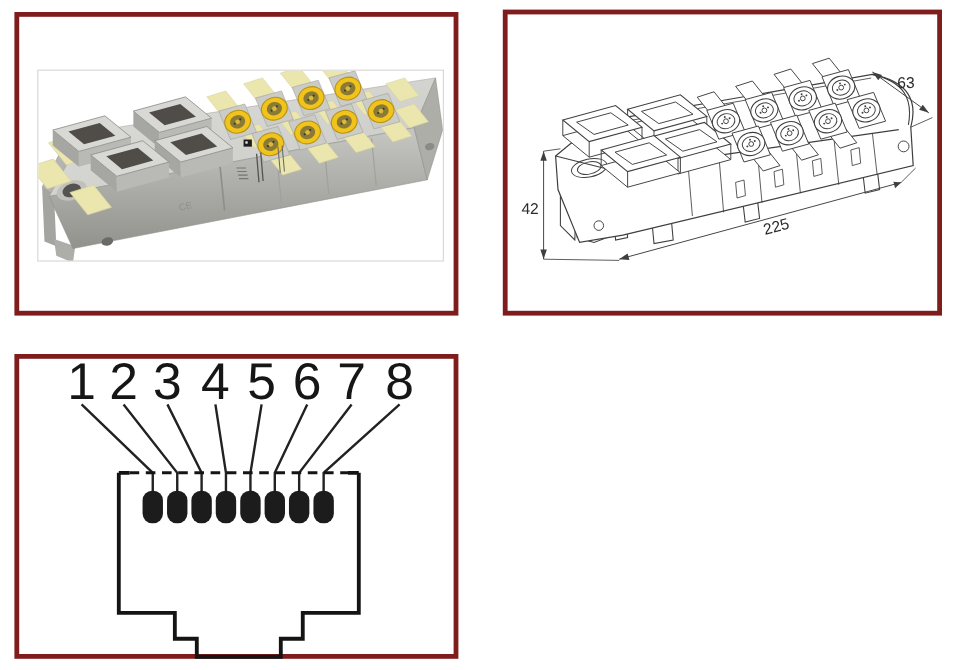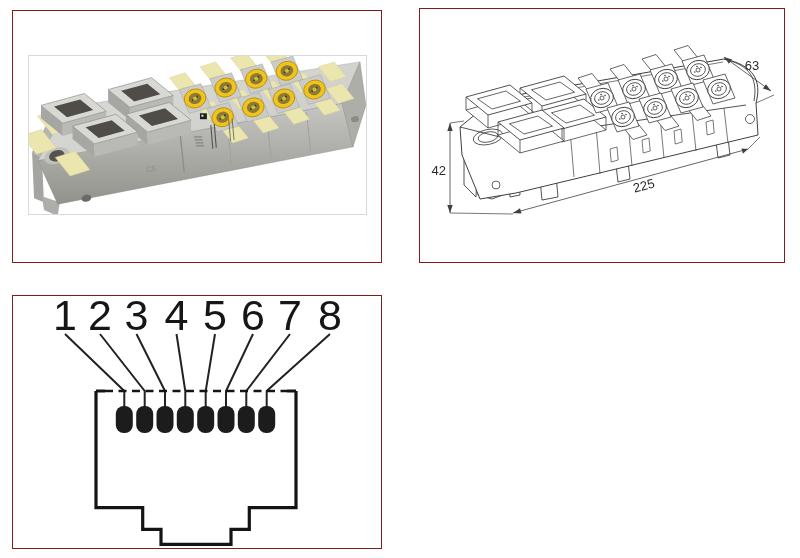--- a/index.html
+++ b/index.html
@@ -1,17 +1,17 @@
 <!DOCTYPE html>
 <html><head>
 <meta charset="utf-8">
 <style>
   html,body{margin:0;padding:0;background:#ffffff;}
   .page{position:relative;width:800px;height:558px;background:#ffffff;font-family:"Liberation Sans",sans-serif;overflow:hidden;}
-  .panel{position:absolute;background:#ffffff;border:1px solid #7f1d1d;box-sizing:border-box;}
+  .panel{position:absolute;background:#ffffff;border:4px solid #7f1d1d;box-sizing:border-box;}
   #panel-photo{left:12px;top:10px;width:370px;height:253px;}
   #panel-drawing{left:419px;top:8px;width:366px;height:255px;}
   #panel-pinout{left:12px;top:295px;width:370px;height:254px;}
   .photo-frame{position:absolute;left:15px;top:44px;width:339px;height:160px;border:1px solid #d9d9d9;box-sizing:border-box;}
   svg{display:block;}
   .dimtxt{font-family:"Liberation Sans",sans-serif;font-size:13px;fill:#2b2b2b;}
   .pintxt{font-family:"Liberation Sans",sans-serif;font-size:43px;fill:#161616;}
   .cetxt{font-family:"Liberation Sans",sans-serif;font-size:8px;fill:#8f8f8b;}
 </style>
 </head>

